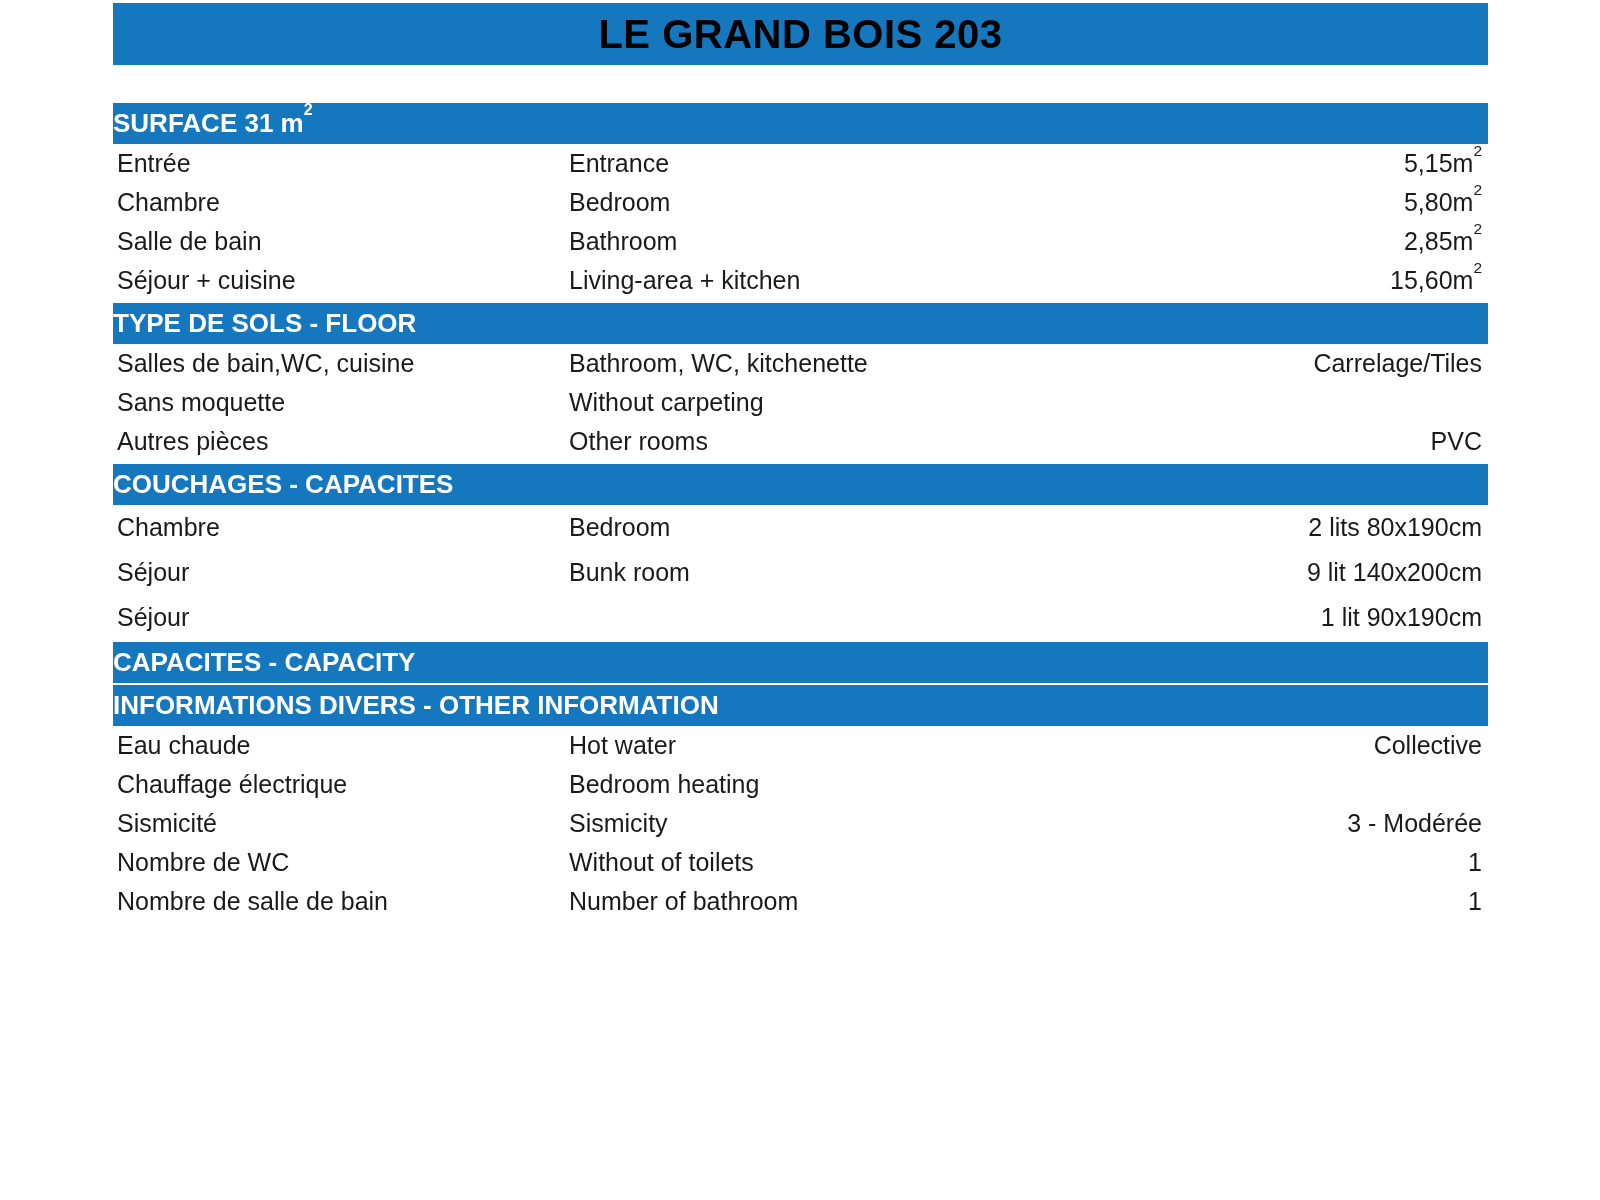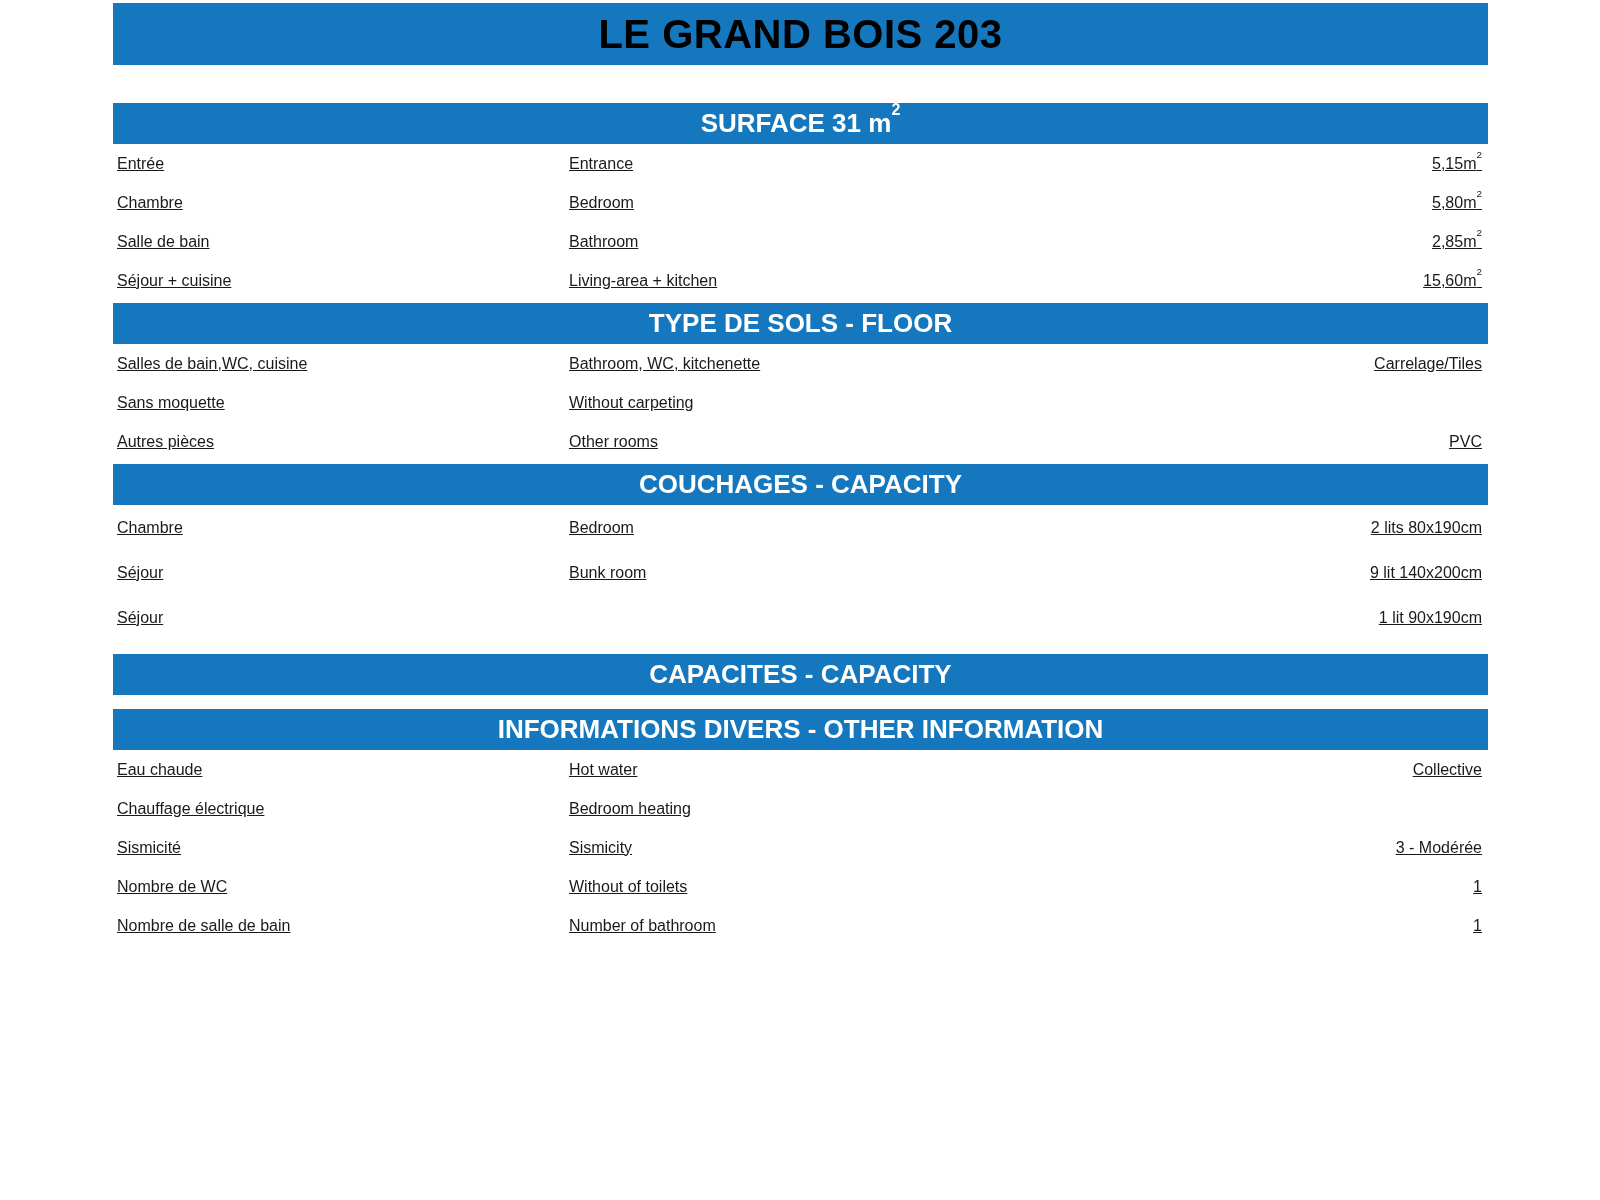--- a/index.html
+++ b/index.html
@@ -26,33 +26,32 @@
     text-align: center;
     height: 62px;
     line-height: 62px;
   }
   .top-spacer { height: 38px; }
   .band {
     background: var(--accent);
     color: #ffffff;
     font-weight: bold;
     font-size: 26px;
-    text-align: center;
+    text-align: left;
     height: 41px;
     line-height: 41px;
   }
   .band.gap3 { margin-top: 3px; }
-  .band.gap2 { margin-top: 14px; }
+  .band.gap2 { margin-top: 2px; }
   .row {
     display: flex;
     align-items: center;
     height: 39px;
-    font-size: 16px;
+    font-size: 25px;
     padding: 0 6px 0 4px;
-    text-decoration: underline;
   }
   .row.tall { height: 45px; }
   .c1 { flex: 0 0 452px; text-align: left; }
   .c2 { flex: 1 1 auto; text-align: left; }
   .c3 { flex: 0 0 auto; margin-left: auto; text-align: right; white-space: nowrap; }
   sup.sq {
     font-size: 0.62em;
     line-height: 0;
     position: relative;
     top: -0.45em;
@@ -101,21 +100,21 @@
     <div class="c1">Sans moquette</div>
     <div class="c2">Without carpeting</div>
     <div class="c3"></div>
   </div>
   <div class="row">
     <div class="c1">Autres pièces</div>
     <div class="c2">Other rooms</div>
     <div class="c3">PVC</div>
   </div>
 
-  <div class="band gap3">COUCHAGES - CAPACITY</div>
+  <div class="band gap3">COUCHAGES - CAPACITES</div>
 
   <div class="row tall">
     <div class="c1">Chambre</div>
     <div class="c2">Bedroom</div>
     <div class="c3">2 lits 80x190cm</div>
   </div>
   <div class="row tall">
     <div class="c1">Séjour</div>
     <div class="c2">Bunk room</div>
     <div class="c3">9 lit 140x200cm</div>

